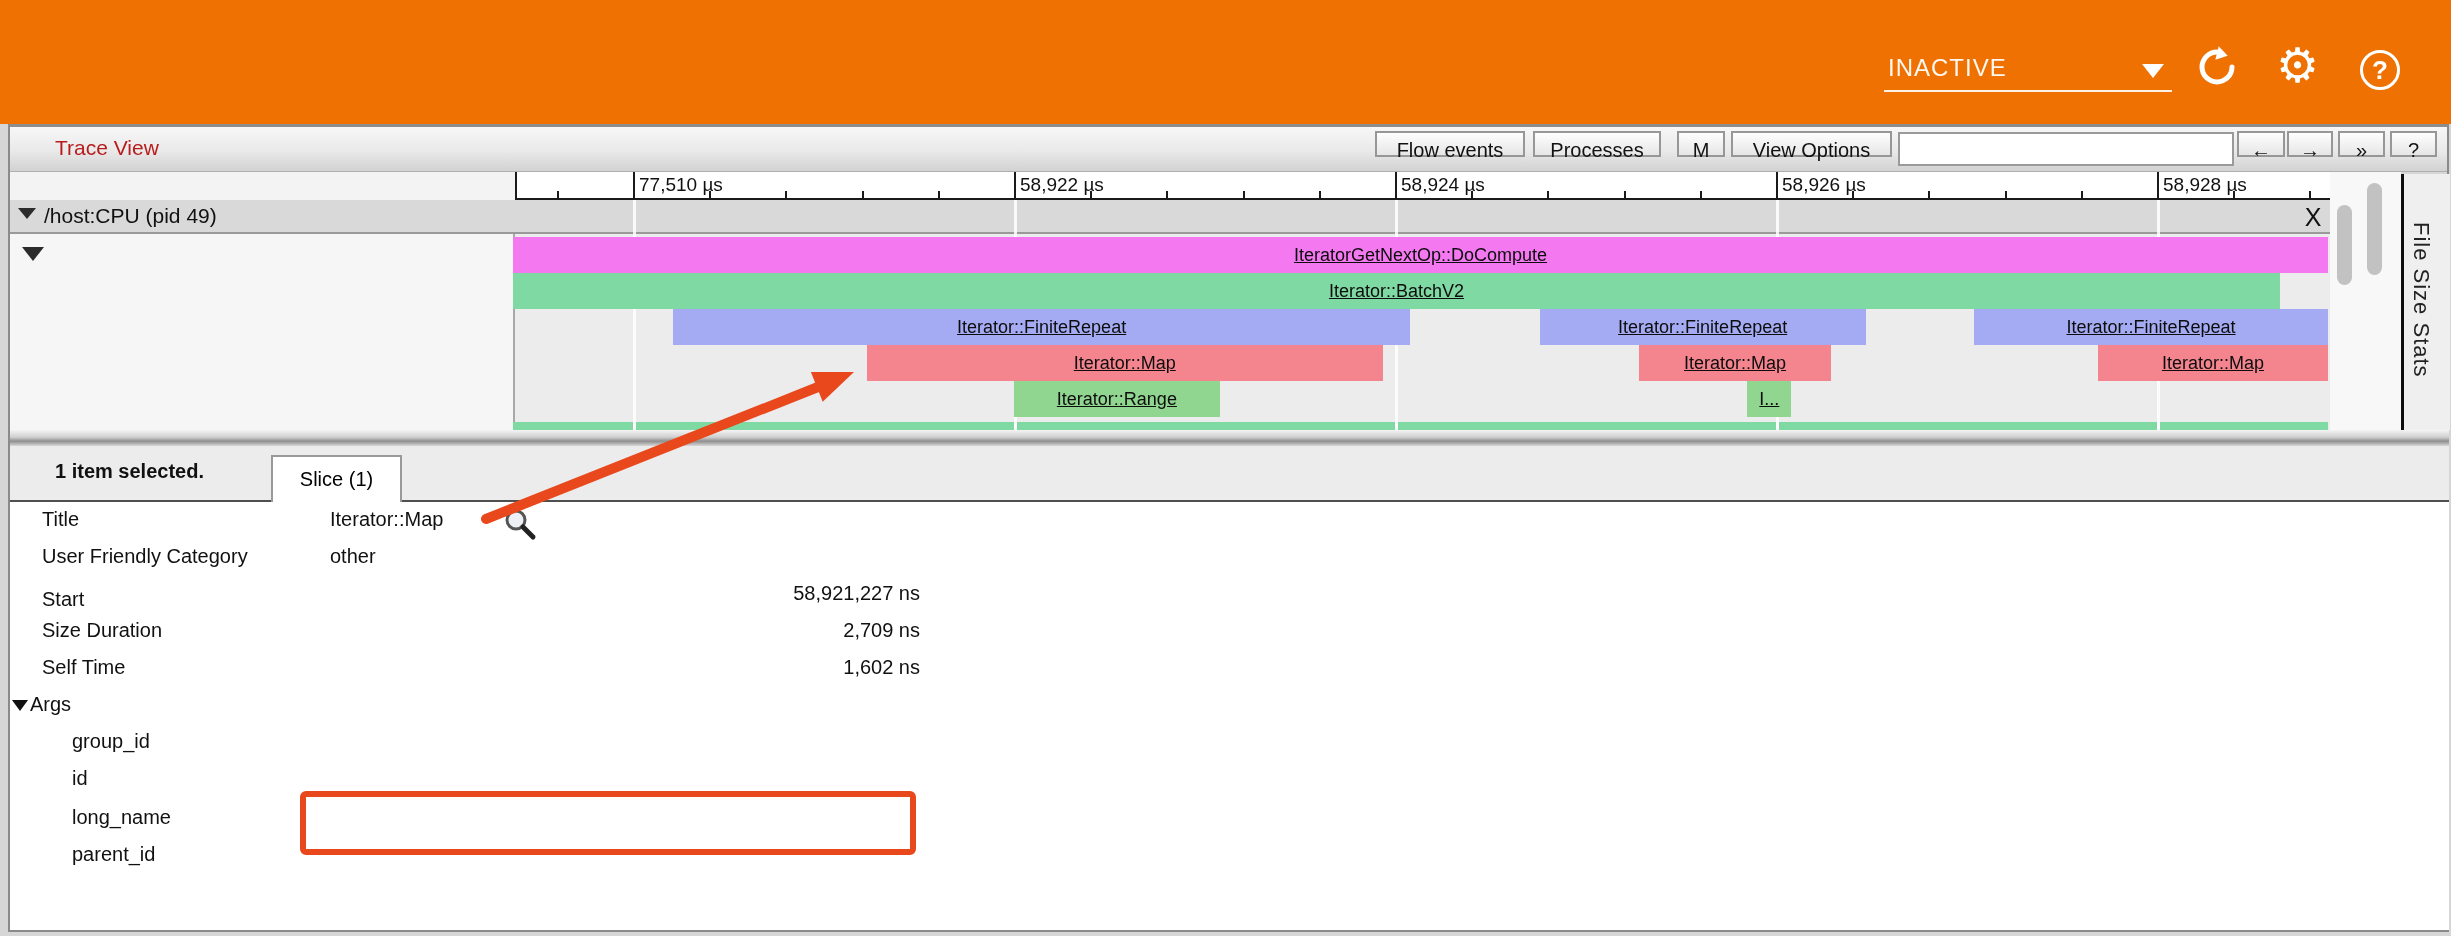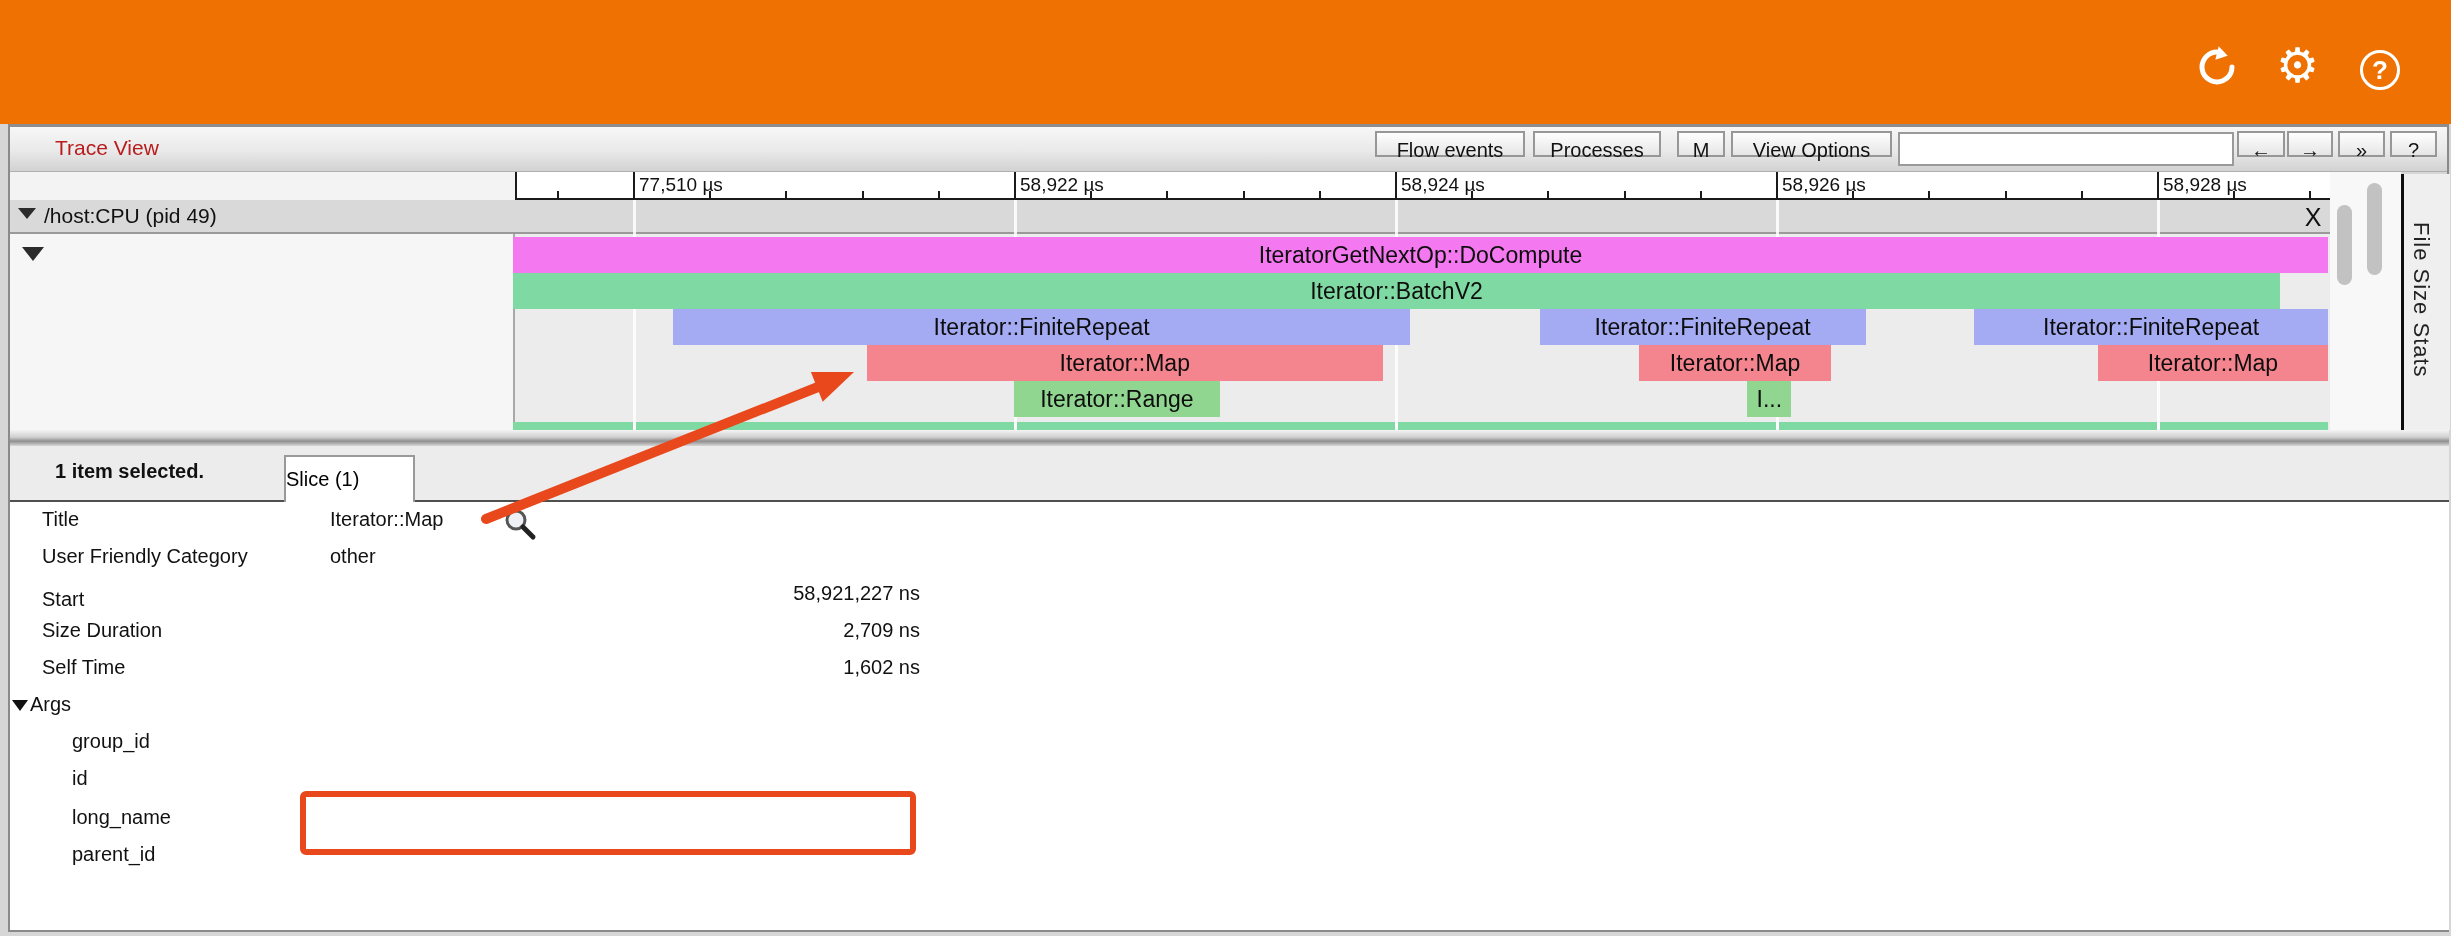--- a/index.html
+++ b/index.html
@@ -48,40 +48,40 @@
   .exp-sm{left:18px;top:208px;width:0;height:0;border-left:9px solid transparent;
           border-right:9px solid transparent;border-top:11px solid #2b2b2b;cursor:pointer;}
   .xbtn{left:2298px;top:203px;width:30px;height:28px;font-size:25px;color:#111;text-align:center;cursor:pointer;}
 
   .labelpanel{left:10px;top:234px;width:503px;height:196px;background:#f6f6f6;border-right:2px solid #a8a8a8;box-sizing:content-box;}
   .threadlbl{left:58px;top:236px;font-size:29px;color:#111;}
   .exp-lg{left:22px;top:247px;width:0;height:0;border-left:11px solid transparent;
           border-right:11px solid transparent;border-top:14px solid #2b2b2b;cursor:pointer;}
   .trackbg{left:515px;top:234px;width:1815px;height:196px;background:#ececec;}
   .gridline{position:absolute;top:200px;width:3px;height:229px;background:rgba(255,255,255,.85);}
-  .slice{position:absolute;height:36px;font-size:23px;color:#0d0d0d;text-align:center;
-         line-height:36px;white-space:nowrap;overflow:hidden;cursor:pointer;}
+  .slice{position:absolute;height:36px;font-size:18px;color:#0d0d0d;text-align:center;
+         line-height:36px;white-space:nowrap;overflow:hidden;cursor:pointer;text-decoration:underline;}
   .sliver{left:513px;top:422px;width:1815px;height:8px;background:#7fd9a2;}
   .slivergap{position:absolute;top:422px;width:3px;height:8px;background:#fff;}
 
   
   .gutter{left:2330px;top:172px;width:71px;height:258px;background:#f8f8f8;}
   .pill{position:absolute;width:15px;border-radius:8px;background:#c2c2c2;cursor:pointer;}
   .fss{left:2401px;top:174px;width:46px;height:256px;background:#efefef;border-left:3px solid #0d0d0d;box-sizing:content-box;}
   .fsstext{left:2408px;top:222px;font-size:22px;color:#222;writing-mode:vertical-rl;letter-spacing:1px;white-space:nowrap;}
 
   
   .splitter{left:10px;top:430px;width:2439px;height:16px;
             background:linear-gradient(180deg,#f4f4f4 0%,#cfcfcf 45%,#8f8f8f 70%,#d8d8d8 100%);}
 
   
   .an-strip{left:10px;top:446px;width:2439px;height:54px;background:#ececec;border-bottom:2px solid #4f4f4f;box-sizing:content-box;}
   .status{left:55px;top:460px;font-size:20px;font-weight:bold;color:#111;}
-  .slicetab{left:284px;top:455px;width:131px;height:47px;background:#fff;border:2px solid #999;
-            border-bottom:none;box-sizing:border-box;font-size:20px;line-height:45px;cursor:pointer;z-index:5;}
+  .slicetab{left:271px;top:455px;width:131px;height:47px;background:#fff;border:2px solid #999;
+            border-bottom:none;box-sizing:border-box;text-align:center;font-size:20px;line-height:45px;cursor:pointer;z-index:5;}
   .an-content{left:10px;top:502px;width:2439px;height:428px;background:#fff;}
   .drow-label{position:absolute;left:42px;font-size:20px;color:#111;}
   .drow-value{position:absolute;left:330px;font-size:20px;color:#111;white-space:pre;}
   .drow-num{position:absolute;left:330px;width:590px;text-align:right;font-size:20px;color:#111;}
   .args-hdr{position:absolute;left:12px;font-size:20px;color:#111;}
   .args-tri{display:inline-block;width:0;height:0;border-left:8px solid transparent;
             border-right:8px solid transparent;border-top:11px solid #111;margin-right:2px;}
   .arg-key{position:absolute;left:72px;font-size:20px;color:#111;}
   .arg-val{position:absolute;left:330px;font-family:"Liberation Mono","DejaVu Sans Mono",monospace;
            font-size:23px;color:#111;white-space:pre;}
@@ -90,20 +90,25 @@
   .hlbox{left:300px;top:791px;width:604px;height:52px;border:6px solid #e8481b;border-radius:6px;z-index:40;}
   #arrow-overlay{left:0;top:0;z-index:50;pointer-events:none;}
   .mag{left:503px;top:507px;cursor:pointer;}
 </style>
 </head>
 <body>
 
 <div id="root">
 
   <div class="abs hdr"></div>
+  <div class="abs runsel">
+    <span class="lbl">INACTIVE</span>
+    <span class="caret"></span>
+    <span class="underline"></span>
+  </div>
   <svg class="abs" style="left:2196px;top:46px;" width="42" height="42" viewBox="0 0 42 42">
     <path d="M 21 6 A 15 15 0 1 0 36 21" fill="none" stroke="#fff" stroke-width="5" stroke-linecap="round"></path>
     <polygon points="21,0 21,14 32,7" fill="#fff" transform="rotate(14 21 7)"></polygon>
   </svg>
   <div class="abs hicon gear">⚙</div>
   <div class="abs help-circle">?</div>
 
   <div class="abs tvbar"></div>
   <div class="abs tv-title">Trace View</div>
   <div id="toolbar-buttons">

